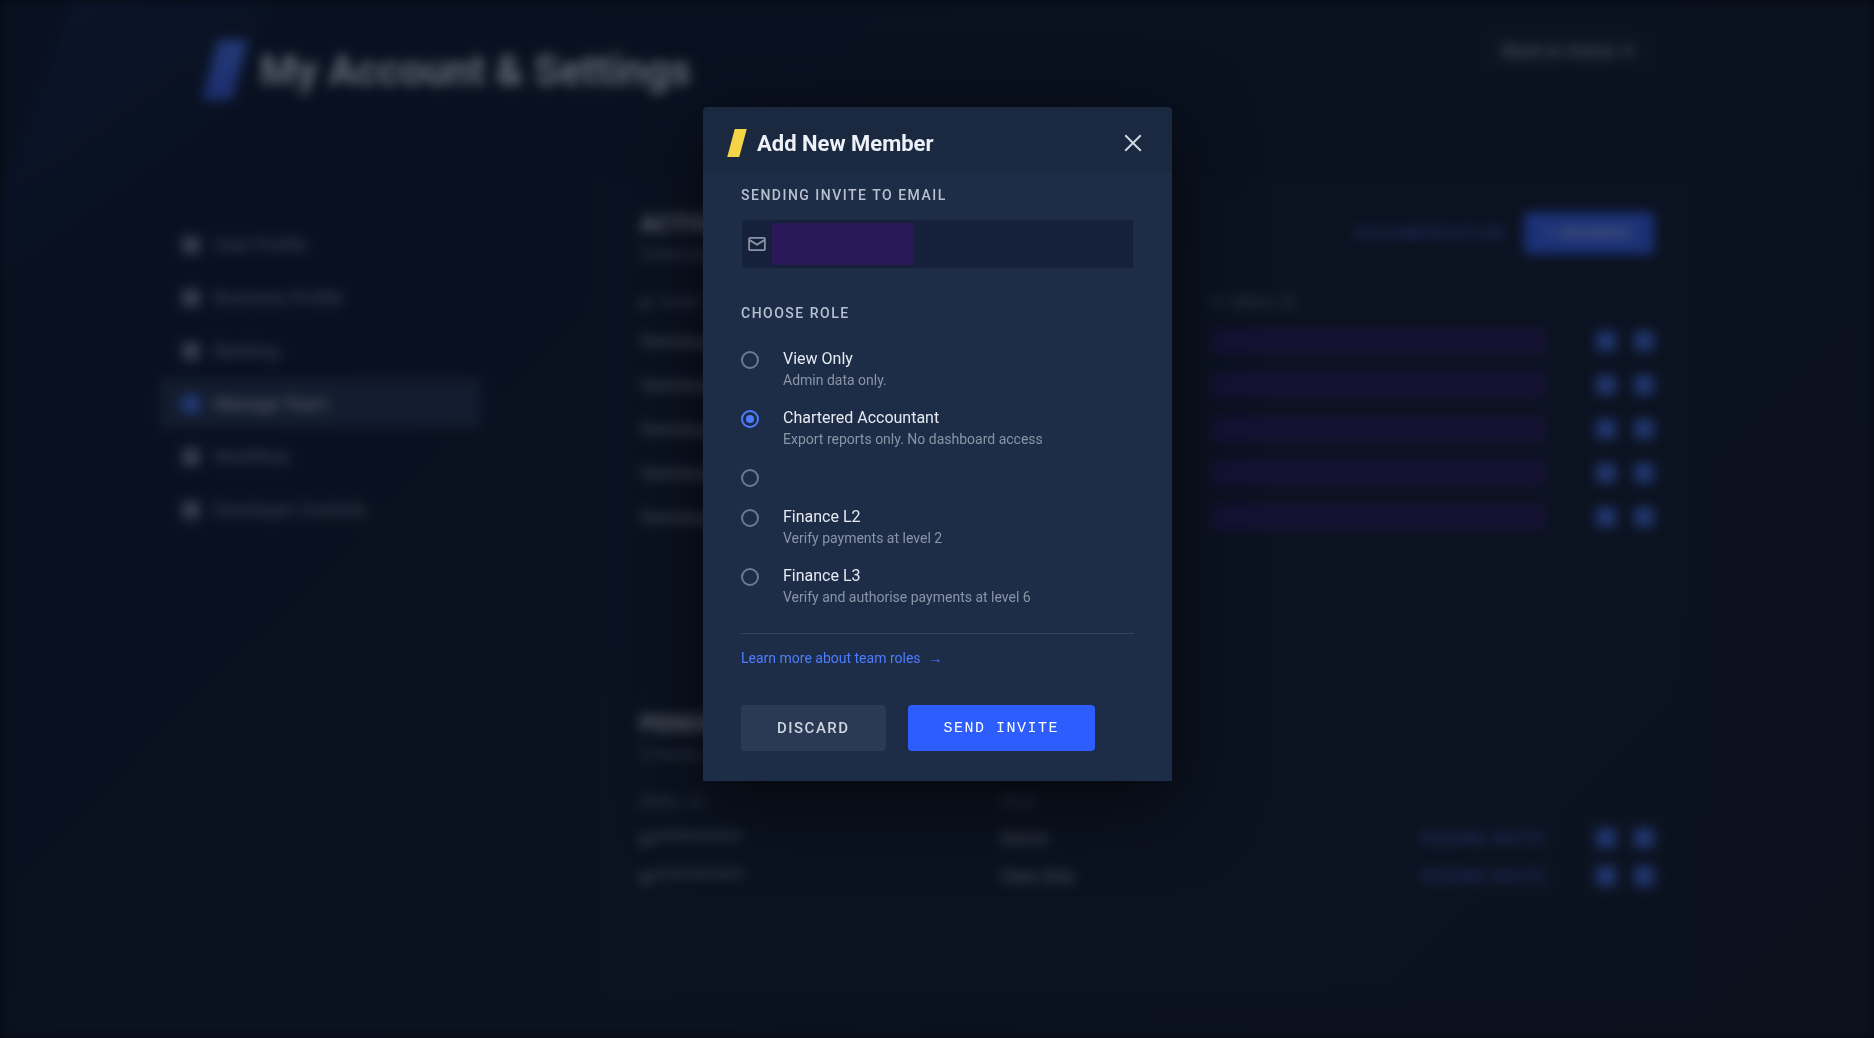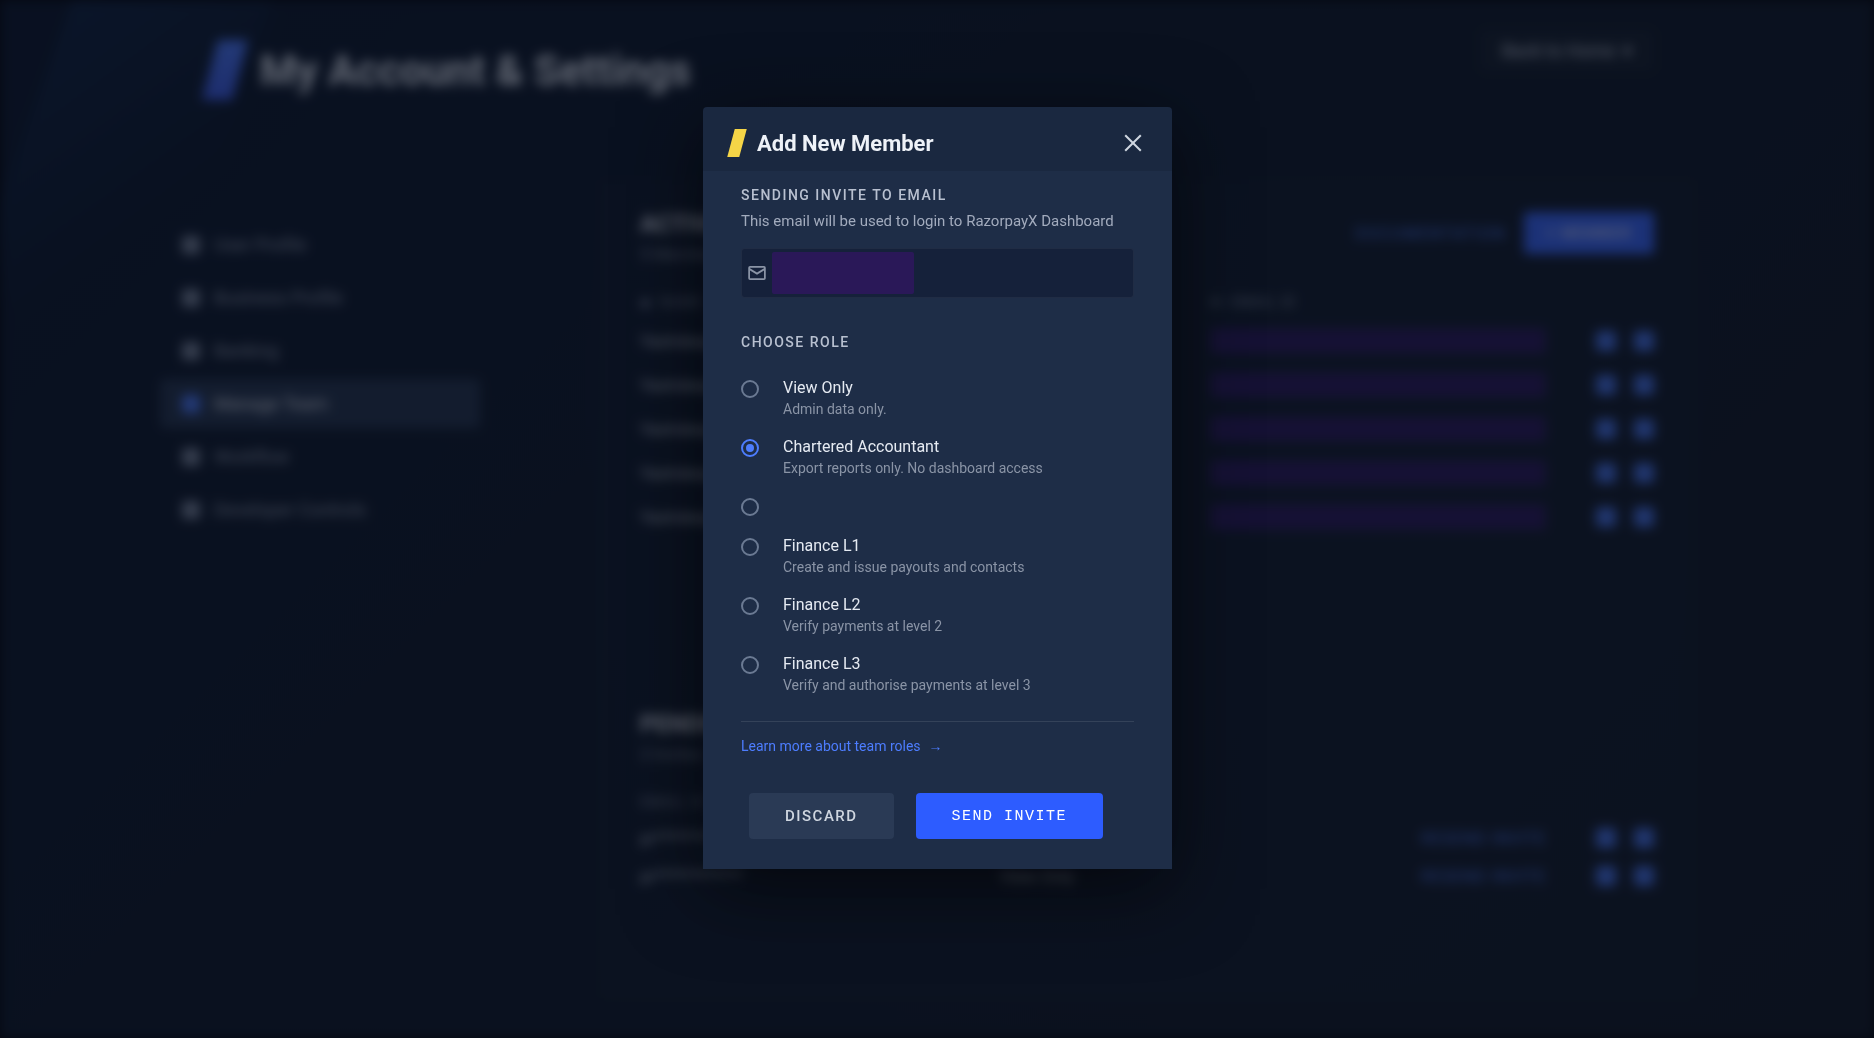--- a/index.html
+++ b/index.html
@@ -58,21 +58,21 @@
 .role { display:flex; gap:24px; padding:10px 0; cursor:pointer; }
 .radio { width:18px; height:18px; border:2px solid #6b7a93; border-radius:50%; margin-top:2px; flex-shrink:0; position:relative; }
 .radio.sel { border-color:#4d7dff; }
 .radio.sel::after { content:""; position:absolute; left:3px; top:3px; width:8px; height:8px; background:#4d7dff; border-radius:50%; }
 .role-main { flex:1; }
 .role-name { color:#e5eaf2; font-size:16px; font-weight:400; }
 .role-desc { color:#8a94a6; font-size:14px; margin-top:4px; }
 .hr { height:1px; background:rgba(255,255,255,0.1); margin-top:18px; }
 .learn { color:#4d7dff; font-size:14px; margin-top:16px; display:inline-flex; align-items:center; gap:8px; }
 .learn .arrow { font-size:14px; }
-.modal-foot { display:flex; gap:22px; margin-top:38px;margin-left:8px; }
+.modal-foot { display:flex; gap:22px; margin-top:38px; }
 .btn { padding:14px 36px; border-radius:4px; font-size:15px; letter-spacing:1.5px; font-weight:500; cursor:pointer; border:none; }
 .btn-discard { background:#2a3a55; color:#cfd6e0; }
 .btn-send { background:#2d5cff; color:#fff;font-family:Liberation Mono, monospace; }
 </style>
 </head>
 <body>
 
 <div class="bg">
   <div class="header">
     <div class="slash-big"></div>
@@ -218,21 +218,20 @@
 <div class="overlay"></div>
 
 <div class="modal">
   <div class="modal-head">
     <div class="slash-sm"></div>
     <div class="modal-title">Add New Member</div>
     <div class="close"></div>
   </div>
   <div class="modal-body">
     <div class="lbl">SENDING INVITE TO EMAIL</div>
-    <div class="helper">This email will be used to login to RazorpayX Dashboard</div>
     <div class="input-wrap">
       <div class="mail-ico">
           <svg viewBox="0 0 20 16">
             <path d="M2 0h16a2 2 0 012 2v12a2 2 0 01-2 2H2a2 2 0 01-2-2V2a2 2 0 012-2zm0 2v.5l8 5 8-5V2H2zm0 3v9h16V5l-8 5-8-5z"></path>
           </svg>
         </div>
       <div class="email-mask"></div>
       <input class="email-input" value="" style="">
     </div>
 
@@ -252,36 +251,29 @@
               <div class="role-name">Chartered Accountant</div>
               <div class="role-desc">Export reports only. No dashboard access</div>
             </div>
           </div>
           <div class="role">
             <div class="radio"></div>
           </div>
           <div class="role">
             <div class="radio"></div>
             <div class="role-main">
-              <div class="role-name">Finance L1</div>
-              <div class="role-desc">Create and issue payouts and contacts</div>
-            </div>
-          </div>
-          <div class="role">
-            <div class="radio"></div>
-            <div class="role-main">
               <div class="role-name">Finance L2</div>
               <div class="role-desc">Verify payments at level 2</div>
             </div>
           </div>
           <div class="role">
             <div class="radio"></div>
             <div class="role-main">
               <div class="role-name">Finance L3</div>
-              <div class="role-desc">Verify and authorise  payments at level 3</div>
+              <div class="role-desc">Verify and authorise  payments at level 6</div>
             </div>
           </div>
         </div>
     </div>
 
     <div class="hr"></div>
     <a class="learn">
       <span>Learn more about team roles</span>
       <span class="arrow">→</span>
     </a>

